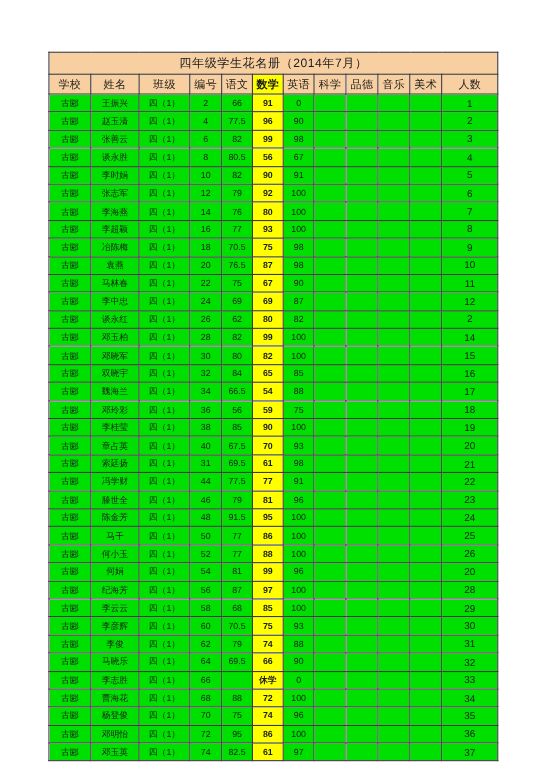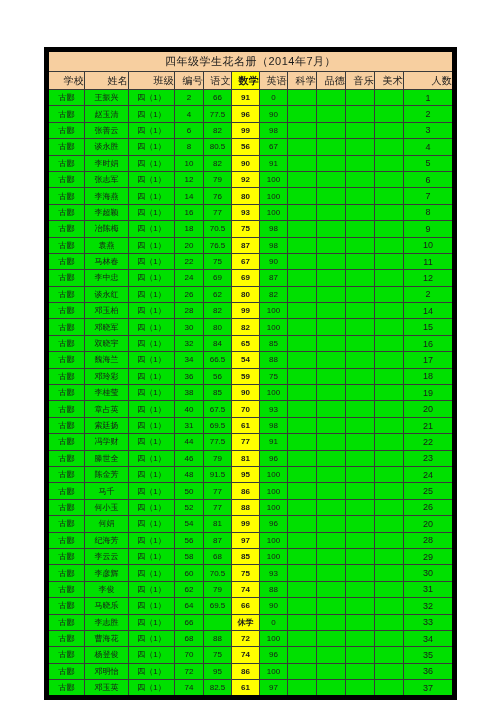--- a/index.html
+++ b/index.html
@@ -11,21 +11,21 @@
   }
   #sheet{
     position:absolute;
     left:44px;top:47px;
     width:408px;
   }
   table{
     border-collapse:collapse;
     table-layout:fixed;
     width:408px;
-    border:5px solid #000000;
+    border:1px solid #000000;
   }
   td,th{
     border:1px solid #3a3a3a;
     padding:0;
     margin:0;
     text-align:center;
     vertical-align:middle;
     font-weight:normal;
     color:#1a1a1a;
     overflow:hidden;
@@ -38,21 +38,20 @@
     font-size:11px;
     letter-spacing:0.5px;
     color:#1a1a1a;
   }
   
   .head-row td{
     background:#f7cfa0;
     height:17px;
     font-size:10px;
     letter-spacing:0.3px;
-    text-align:right;
   }
   .head-row td.math-head{
     background:#ffff00;
     font-weight:bold;
     margin-top:35px;
   }
   
   tbody tr td{
     background:#00e000;
     height:15.4px;

